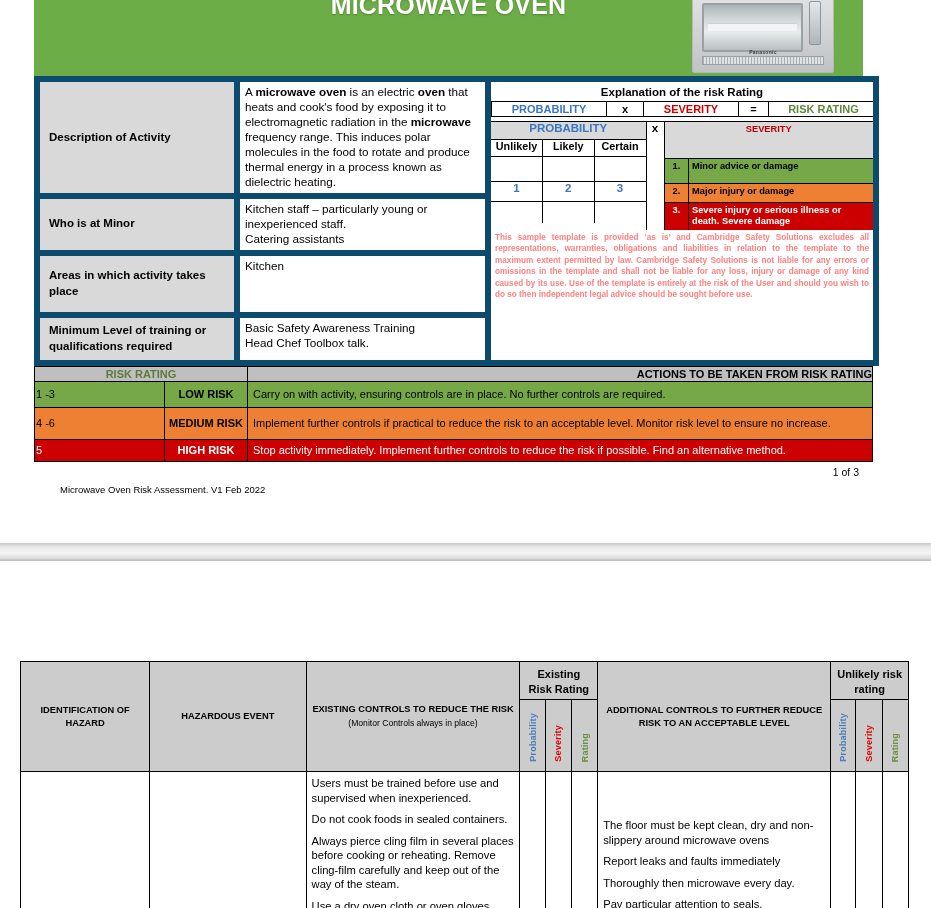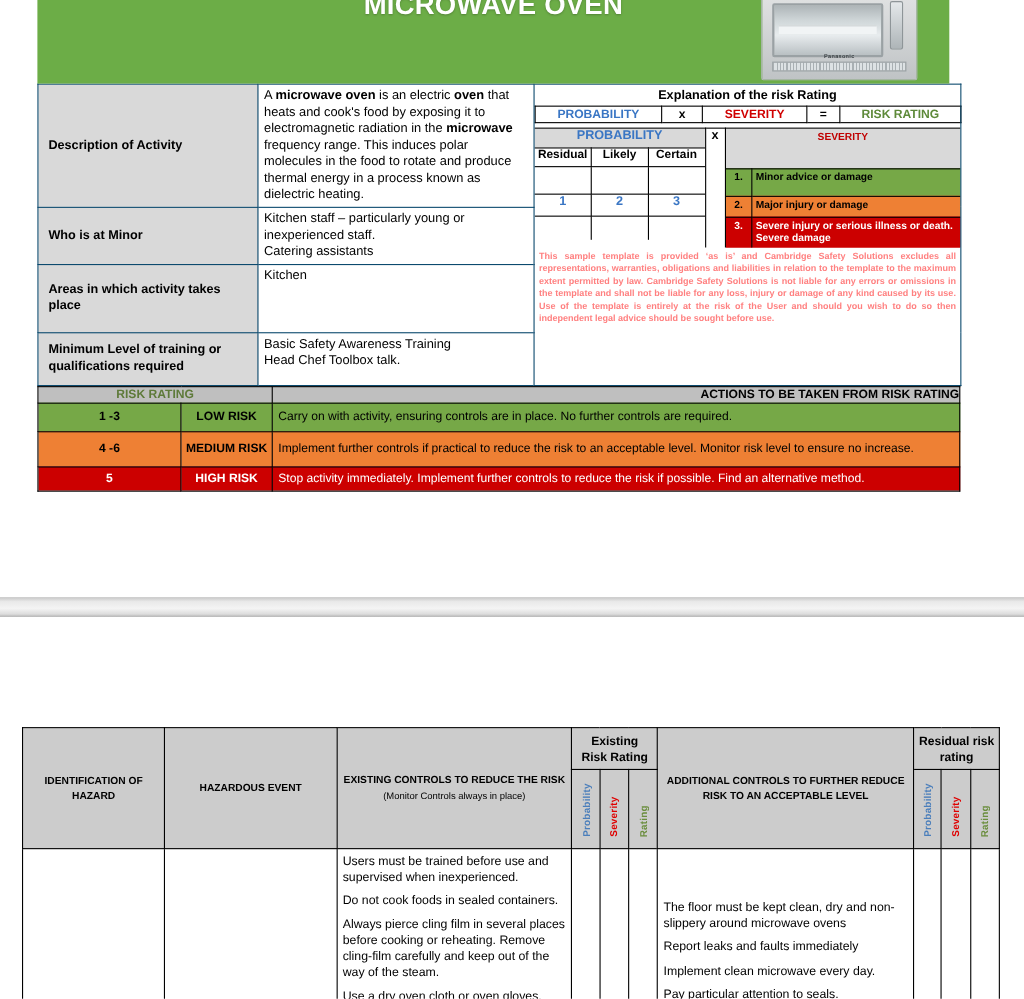--- a/index.html
+++ b/index.html
@@ -72,21 +72,21 @@
   }
   .oven-vent {
     position: absolute; left: 9px; right: 9px; bottom: 7px; height: 9px;
     background: repeating-linear-gradient(to right,#a9b0b3 0 1px,#dde2e4 1px 3px);
     border: 1px solid #9aa1a4;
   }
 
   
   table { border-collapse: collapse; }
   .t1 { width: 839px; margin-left: 10px; table-layout: fixed; }
-  .t1 td { border: 1px solid #0c4a6e; vertical-align: top; padding: 3px 5px; }
+  .t1 td { border: 6px solid #0c4a6e; vertical-align: top; padding: 3px 5px; }
   .lbl {
     background: #D9D9D9; font-weight: bold; font-size: 11.5px;
     vertical-align: middle !important; color: #000;
     padding-left: 9px !important; line-height: 1.35;
   }
   .val { background: #fff; font-size: 11.7px; line-height: 1.28; color: #000; }
   .val b { font-weight: bold; }
 
   
   .expl-head {
@@ -136,21 +136,21 @@
   .t2 { width: 839px; margin-left: 10px; table-layout: fixed; border-collapse: collapse; }
   .t2 td { border: 1px solid #000; font-size: 11px; }
   .rr-head {
     background: #BFBFBF; text-align: center; font-weight: bold;
     color: #5E7A3A; font-size: 11.5px; padding: 1px 0;
   }
   .act-head {
     background: #BFBFBF; text-align: right; font-weight: bold;
     color: #000; font-size: 11.5px; padding: 1px 0;
   }
-  .rr-range { text-align: center; font-weight: bold; font-size: 11.5px; }
+  .rr-range { text-align: left; font-weight: normal; font-size: 11.5px; }
   .rr-name { text-align: center; font-weight: bold; font-size: 11.5px; }
   .rr-act { padding: 3px 5px; font-size: 11.3px; line-height: 1.35; }
   .row-low { background: #76A847; color: #000; }
   .row-med { background: #EE8034; color: #000; }
   .row-high { background: #CC0000; color: #fff; }
 
   
   .footer { position: relative; margin-left: 12px; width: 839px; height: 46px; }
   .footer-pg { position: absolute; right: 16px; top: 4px; font-size: 10.5px; }
   .footer-txt { position: absolute; left: 24px; top: 22px; font-size: 9.5px; }
@@ -241,21 +241,21 @@
               </colgroup>
             <tbody>
                 <tr>
               <td style="border-left:none;border-bottom:none">
                 <table class="pt">
                   <tbody>
                         <tr>
                           <td class="phead" colspan="3" style="border-left:none;border-right:none">PROBABILITY</td>
                         </tr>
                   <tr>
-                    <td class="psub" style="border-left:none">Residual</td>
+                    <td class="psub" style="border-left:none">Unlikely</td>
                     <td class="psub">Likely</td>
                     <td class="psub" style="border-right:none">Certain</td>
                   </tr>
                   <tr>
                     <td style="border-left:none;height:25px"></td>
                     <td></td>
                     <td style="border-right:none"></td>
                   </tr>
                   <tr>
                     <td class="pnum" style="border-left:none;height:20px">1</td>
@@ -337,20 +337,24 @@
         <td class="rr-act">Implement further controls if practical to reduce the risk to an acceptable level. Monitor risk level to ensure no increase.</td>
       </tr>
       <tr class="row-high">
         <td class="rr-range" style="height:22px">5</td>
         <td class="rr-name">HIGH RISK</td>
         <td class="rr-act">Stop activity immediately. Implement further controls to reduce the risk if possible. Find an alternative method.</td>
       </tr>
     </tbody>
   </table>
 
+  <div class="footer">
+    <div class="footer-pg">1 of 3</div>
+    <div class="footer-txt">Microwave Oven Risk Assessment. V1 Feb 2022</div>
+  </div>
 </div>
 
 <div class="page-gap"></div>
 
 <div class="page page2">
   <table class="t3">
     <colgroup>
       <col style="width:128px">
         <col style="width:155px">
         <col style="width:212px">
@@ -365,21 +369,21 @@
     <tbody>
       <tr>
         <td class="h3" rowspan="2" style="height:110px">IDENTIFICATION OF HAZARD</td>
         <td class="h3" rowspan="2">HAZARDOUS EVENT</td>
         <td class="h3" rowspan="2">
           <span>EXISTING CONTROLS TO REDUCE THE RISK</span>
           <span class="sub">(Monitor Controls always in place)</span>
         </td>
         <td class="h3 h3-big" colspan="3" style="height:38px;vertical-align:top;padding-top:5px">Existing Risk Rating</td>
         <td class="h3" rowspan="2">ADDITIONAL CONTROLS TO FURTHER REDUCE RISK TO AN ACCEPTABLE LEVEL</td>
-        <td class="h3 h3-big" colspan="3" style="vertical-align:top;padding-top:5px">Residual risk rating</td>
+        <td class="h3 h3-big" colspan="3" style="vertical-align:top;padding-top:5px">Unlikely risk rating</td>
       </tr>
       <tr>
         <td class="vhead" style="height:72px"><span class="vtxt c-prob">Probability</span></td>
         <td class="vhead"><span class="vtxt c-sev">Severity</span></td>
         <td class="vhead"><span class="vtxt c-rate">Rating</span></td>
         <td class="vhead"><span class="vtxt c-prob">Probability</span></td>
         <td class="vhead"><span class="vtxt c-sev">Severity</span></td>
         <td class="vhead"><span class="vtxt c-rate">Rating</span></td>
       </tr>
       <tr>
@@ -390,21 +394,21 @@
             <p>Do not cook foods in sealed containers.</p>
             <p>Always pierce cling film in several places before cooking or reheating.  Remove cling-film carefully and keep out of the way of the steam.</p>
             <p>Use a dry oven cloth or oven gloves.</p>
           </td>
         <td class="body-cell"></td>
         <td class="body-cell"></td>
         <td class="body-cell"></td>
         <td class="body-cell" style="padding-top:46px">
             <p>The floor must be kept clean, dry and non-slippery around microwave ovens</p>
             <p>Report leaks and faults immediately</p>
-            <p>Implement clean microwave every day.</p>
+            <p>Thoroughly then microwave every day.</p>
             <p>Pay particular attention to seals.</p>
           </td>
         <td class="body-cell"></td>
         <td class="body-cell"></td>
         <td class="body-cell"></td>
       </tr>
     </tbody>
   </table>
 </div>
 

